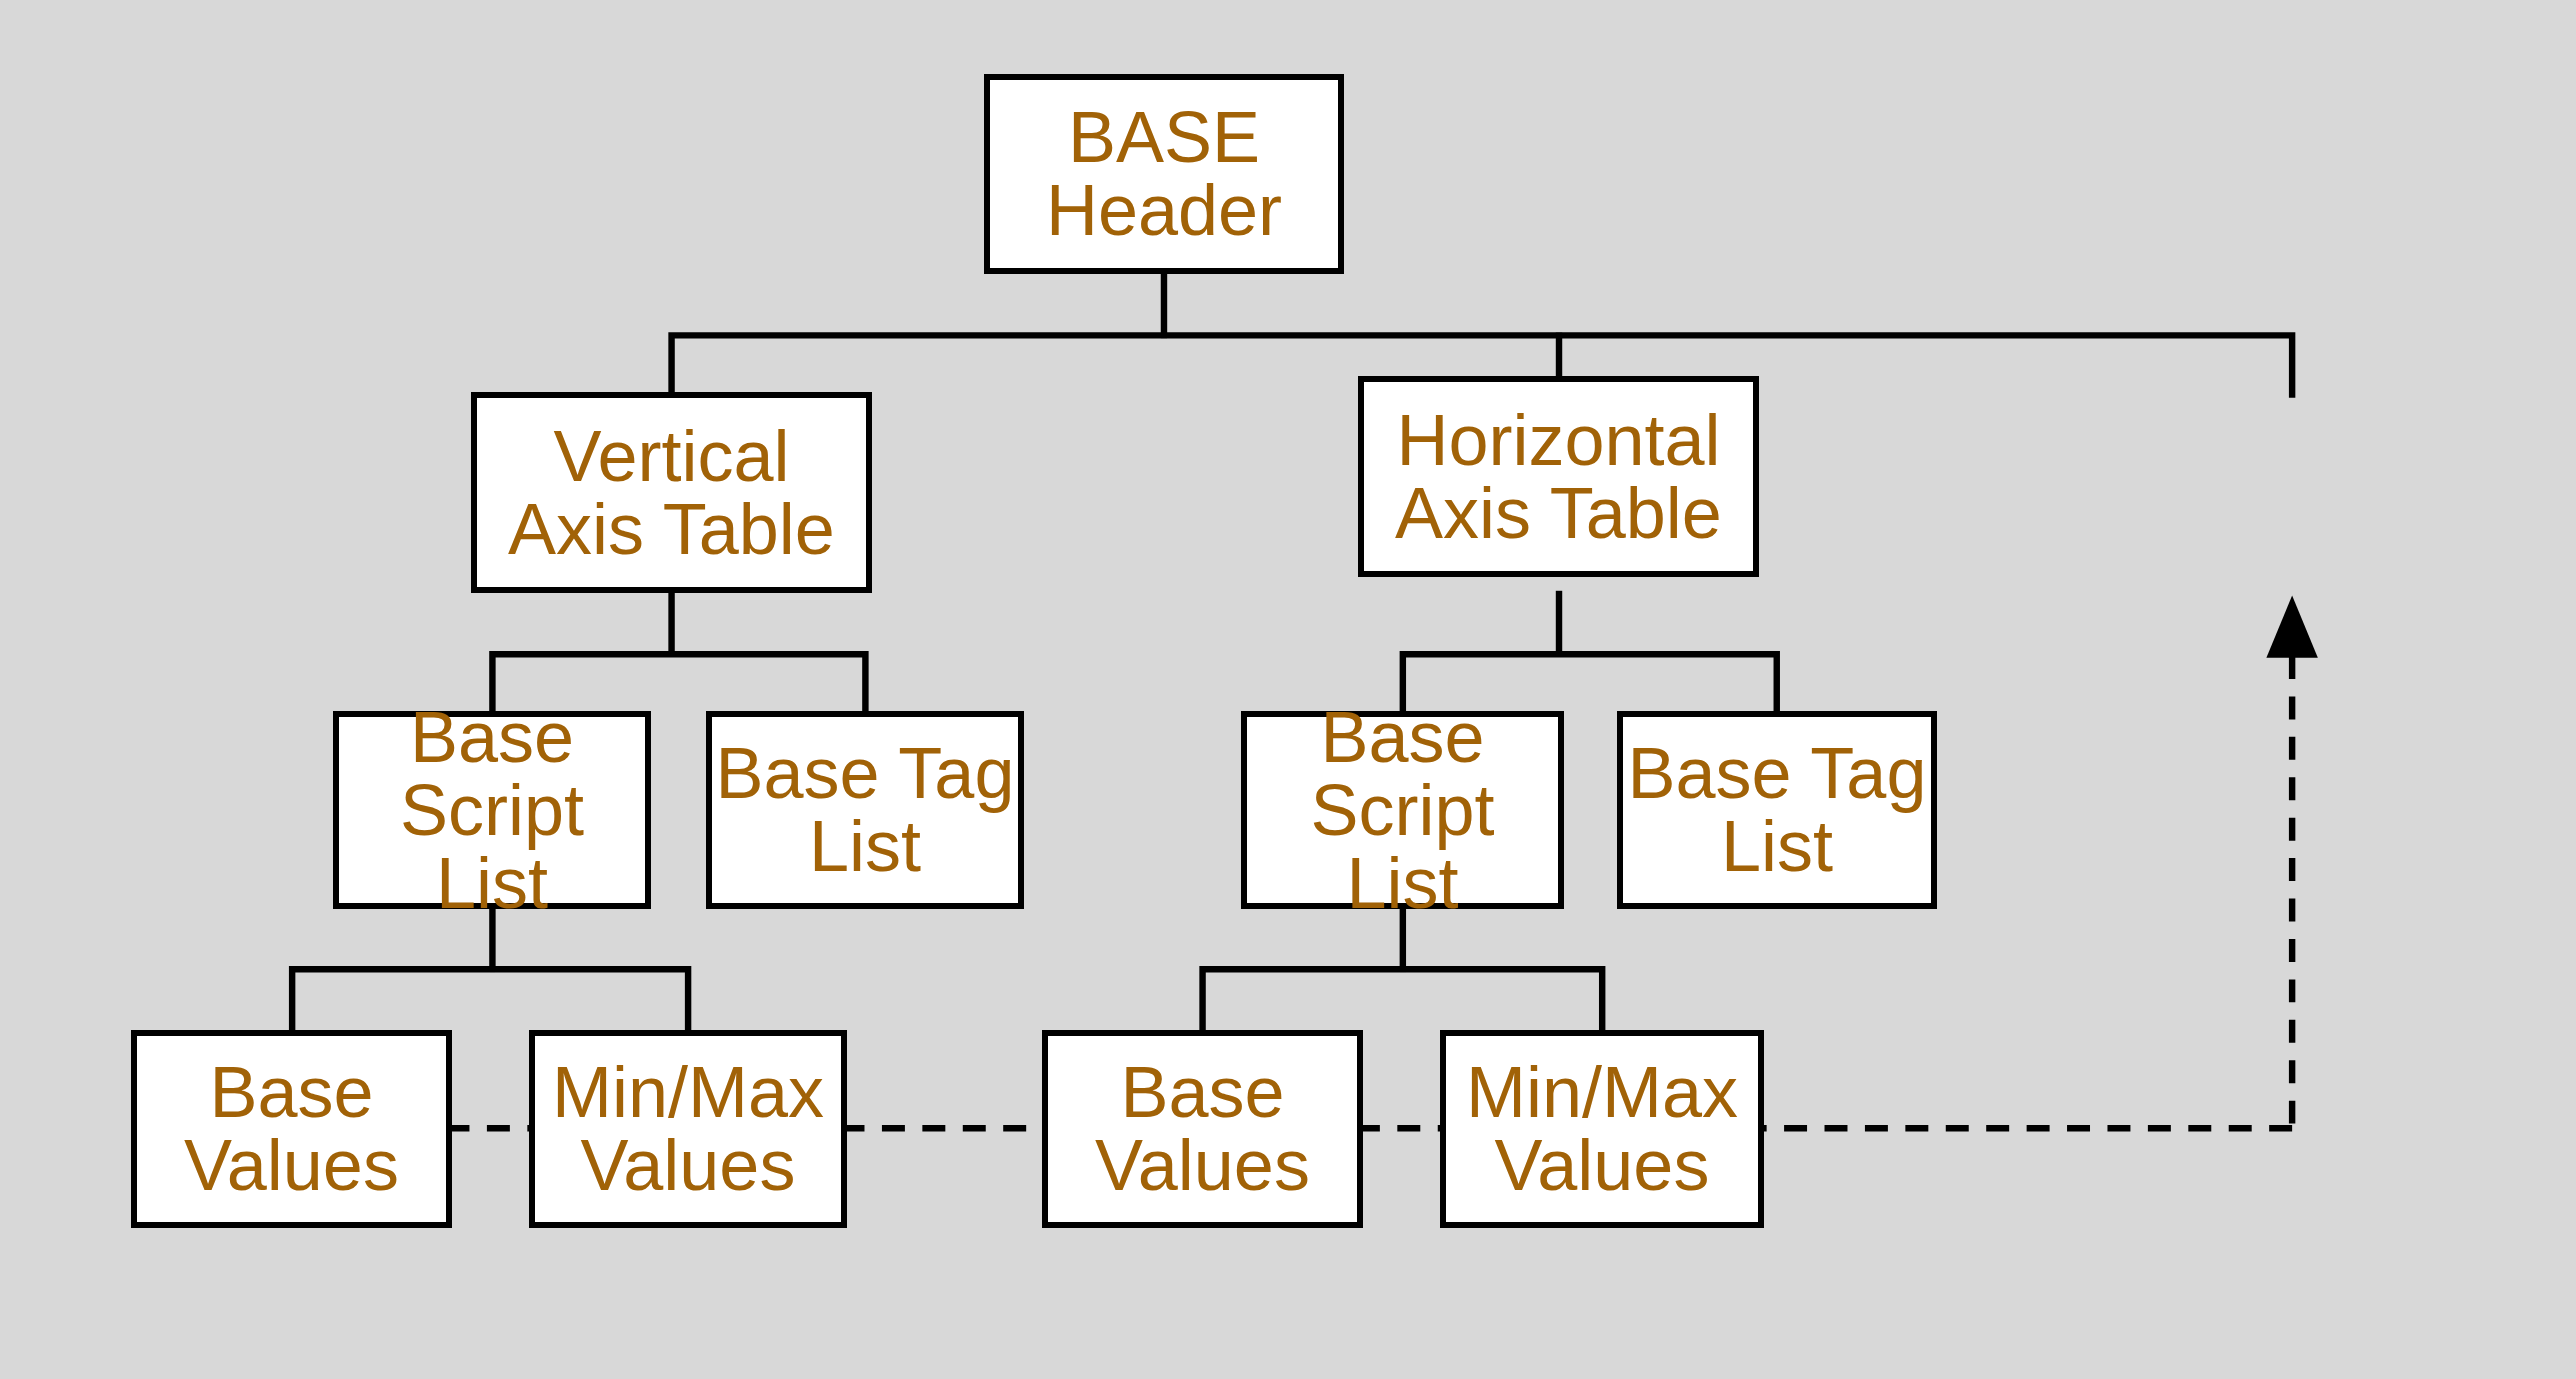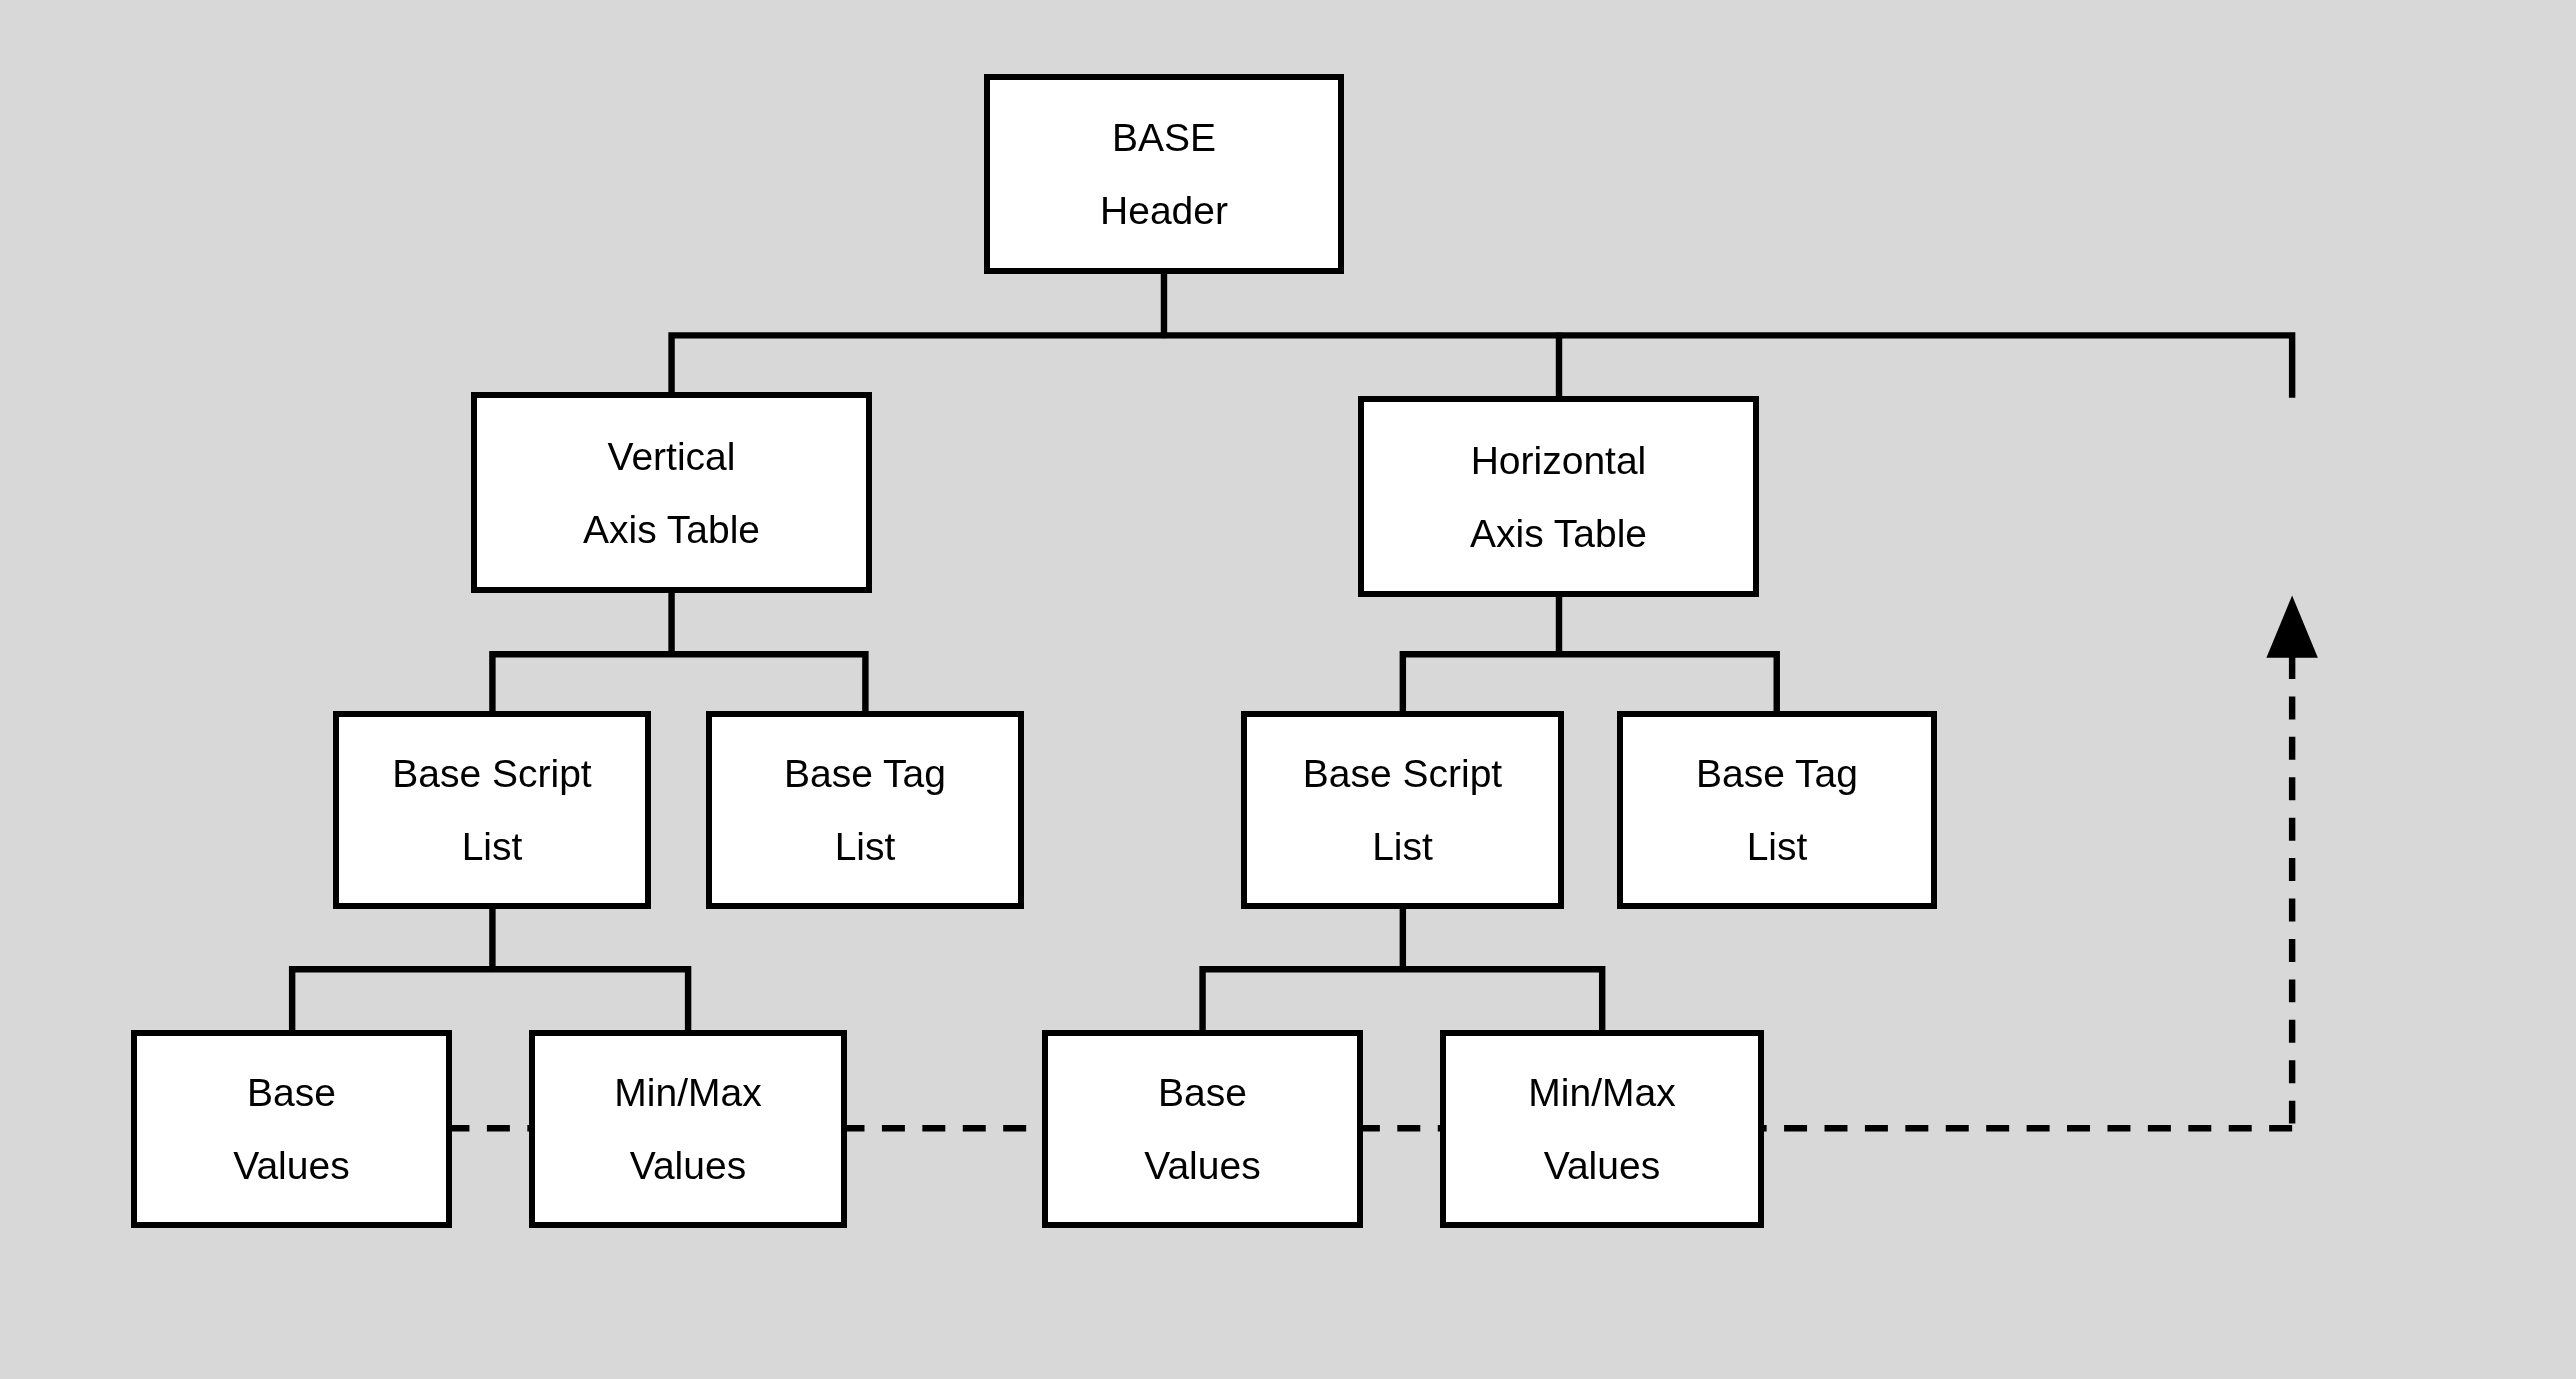--- a/index.html
+++ b/index.html
@@ -30,23 +30,23 @@
     box-sizing: border-box;
     background: #ffffff;
     border: 6.4px solid #000000;
     display: flex;
     align-items: center;
     justify-content: center;
     text-align: center;
   }
   .node .label {
     white-space: pre-line;
-    font-size: 39px;
+    font-size: 72px;
     line-height: 73px;
-    color: #000000;
+    color: #a16207;
     letter-spacing: 0px;
   }
   svg .solid {
     stroke: #000000;
     stroke-width: 7;
     fill: none;
   }
   svg .dashed {
     stroke: #000000;
     stroke-width: 7;
@@ -92,21 +92,21 @@
   <div class="node" style="left:984px; top:74px;  width:360px; height:200px;">
     <span class="label">BASE
 Header</span>
   </div>
 
   <div class="node" style="left:471px;  top:392px; width:401px; height:201px;text-align:center;">
     <span class="label">Vertical
 Axis Table</span>
   </div>
 
-  <div class="node" style="left:1358px; top:396px; width:401px; height:201px;align-items:center;">
+  <div class="node" style="left:1358px; top:376px; width:401px; height:201px;align-items:center;">
     <span class="label">Horizontal
 Axis Table</span>
   </div>
 
 
   <div class="node" style="left:333px;  top:711px; width:318px; height:198px;">
     <span class="label">Base Script
 List</span>
   </div>
 

